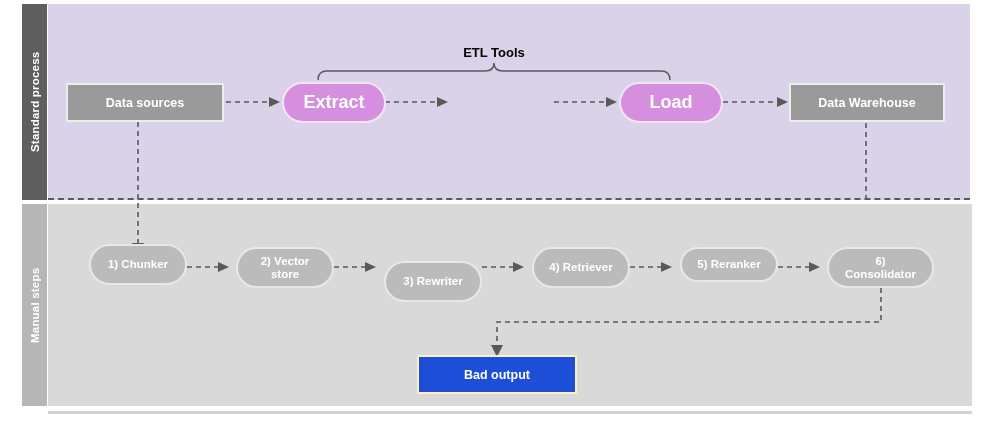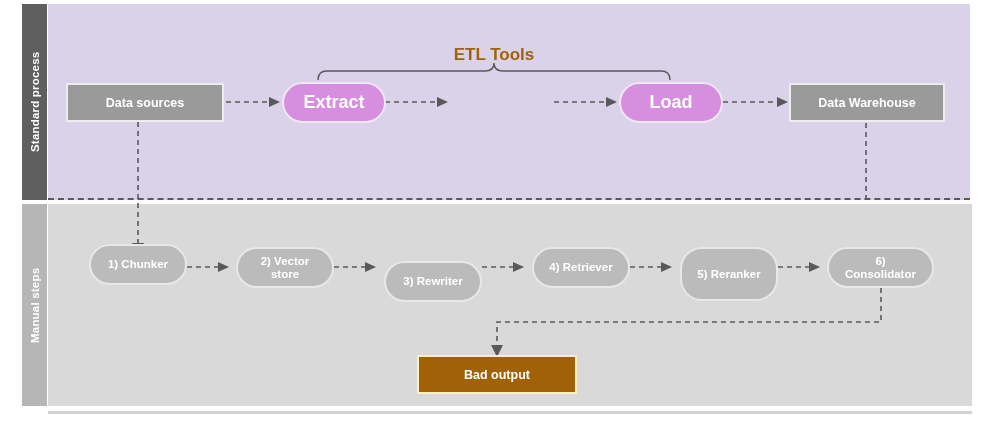--- a/index.html
+++ b/index.html
@@ -23,30 +23,30 @@
   .bottom-rule{position:absolute;left:48px;top:411px;width:924px;height:3px;background:#D2D2D2;}
 
   
   .node{position:absolute;display:flex;align-items:center;justify-content:center;
         text-align:center;color:#ffffff;font-weight:bold;box-sizing:border-box;
         line-height:1.12;}
 
   .n-rect{background:#9A9A9A;border:2px solid #EDEDED;font-size:12.5px;}
   .n-pill{background:#D68FDE;border:2px solid #F3E4F6;border-radius:22px;font-size:18px;}
   .n-step{background:#BBBBBB;border:2px solid #E8E8E8;border-radius:22px;font-size:11.5px;}
-  .n-out{background:#a16207;border:2px solid #FFF0C2;font-size:12.5px;}
+  .n-out{background:#1d4ed8;border:2px solid #FFF0C2;font-size:12.5px;}
 
   
   svg.wires{position:absolute;left:0;top:0;width:1003px;height:430px;overflow:visible;
             pointer-events:none;}
   .brk{fill:none;stroke:#595959;stroke-width:1.4;}
   .dash{fill:none;stroke:#595959;stroke-width:1.6;stroke-dasharray:5 4;}
   .arw{fill:#595959;}
 
-  .brk-label{position:absolute;color:#a16207;font-size:17px;font-weight:bold;
+  .brk-label{position:absolute;color:#000000;font-size:13px;font-weight:bold;
              text-align:center;}
 </style>
 </head>
 <body>
 
 <div class="stage">
 
   <div class="lane-top"></div>
   <div class="lane-bottom"></div>
 
@@ -135,21 +135,21 @@
     <span style="display:block;">
       <span>2) Vector</span><br>
       <span>store</span>
     </span>
   </div>
 
   <div class="node n-step" style="left:384px;top:261px;width:98px;height:41px;">3) Rewriter</div>
 
   <div class="node n-step" style="left:532px;top:247px;width:98px;height:41px;text-align:center;">4) Retriever</div>
 
-  <div class="node n-step" style="left:680px;top:247px;width:98px;height:54px;">5) Reranker</div>
+  <div class="node n-step" style="left:680px;top:247px;width:98px;height:35px;">5) Reranker</div>
 
   <div class="node n-step" style="left:827px;top:247px;width:107px;height:41px;">
     <span style="display:block;">
       <span>6)</span><br>
       <span>Consolidator</span>
     </span>
   </div>
 
   <div class="node n-out" style="left:417px;top:355px;width:160px;height:39px;">Bad output</div>
 

